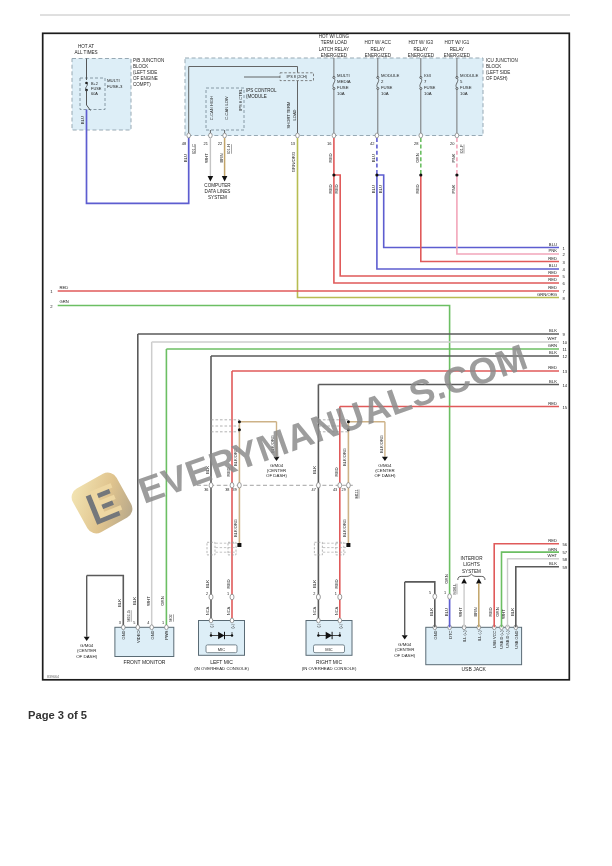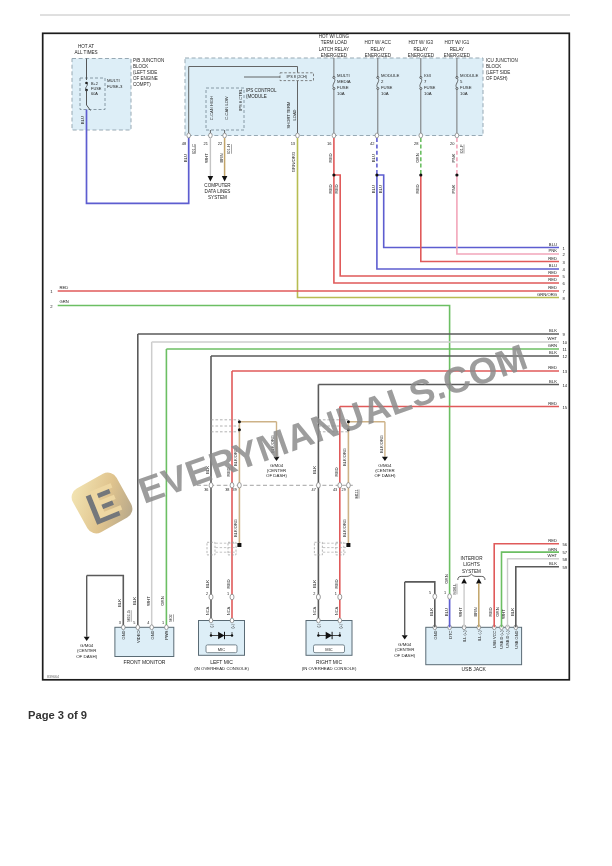--- a/index.html
+++ b/index.html
@@ -412,12 +412,12 @@
       <rect x="77" y="478" width="50" height="50" rx="10" fill="url(#gold)"></rect>
     </g>
 <g transform="translate(104,503.5) rotate(-22)">
       <text x="-2.2" y="16.4" font-size="42" font-weight="bold" text-anchor="middle" fill="#74777b" stroke="#74777b" stroke-width="1.6" font-family="Liberation Sans, sans-serif">E</text>
       <text x="2.2" y="12.6" font-size="42" font-weight="bold" text-anchor="middle" fill="#eed7a2" font-family="Liberation Sans, sans-serif">E</text>
     </g>
 <g transform="translate(144,504) rotate(-19.5)">
       <text x="0" y="0" font-size="36.5" font-weight="bold" fill="#8a8a8a" fill-opacity="0.84" font-family="Liberation Sans, sans-serif" letter-spacing="0.6">EVERYMANUALS.COM</text>
     </g>
 </svg>
-<div style="position:absolute;left:28px;top:709px;font-size:11.2px;font-weight:bold;color:#333;">Page 3 of 9</div>
+<div style="position:absolute;left:28px;top:709px;font-size:11.2px;font-weight:bold;color:#333;">Page 3 of 5</div>
 </body></html>

